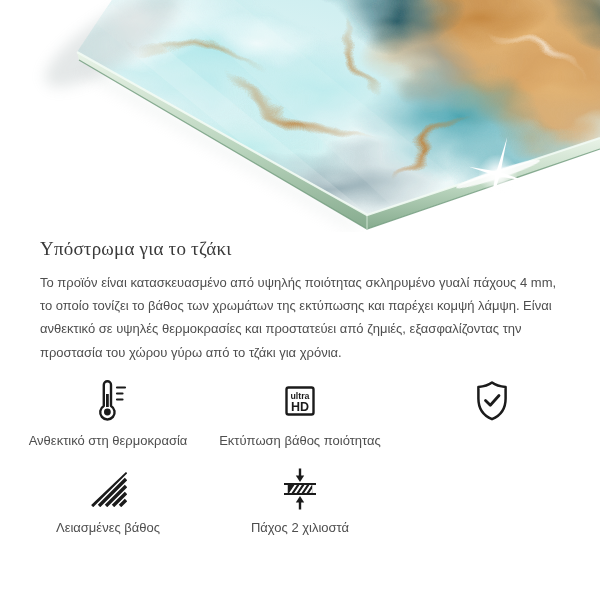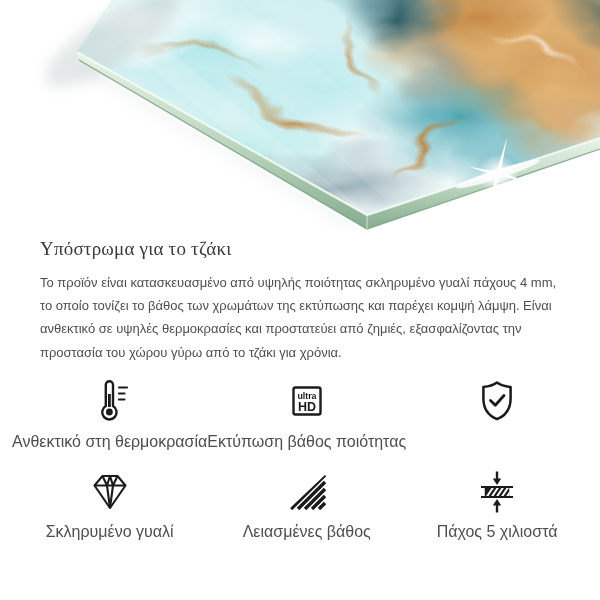--- a/index.html
+++ b/index.html
@@ -32,21 +32,21 @@
     display: grid;
     grid-template-columns: repeat(3, 1fr);
     row-gap: 16px;
     margin: 13px 12px 0 12px;
     text-align: center;
   }
   .feature { display: flex; flex-direction: column; align-items: center; }
   .icon-box { height: 48px; display: flex; align-items: center; justify-content: center; }
   .feature .label {
     display: block;
-    font-size: 16px;
+    font-size: 13px;
     color: #4e4e4e;
     margin-top: 8px;
     white-space: nowrap;
   }
   svg .ink { stroke: #1b1b1b; }
 </style>
 </head>
 <body>
 
 <div>
@@ -199,31 +199,20 @@
 
     <div class="feature">
       <div class="icon-box">
         <svg width="46" height="46" viewBox="0 0 46 46" fill="none">
           <path class="ink" d="M23 4.6 C26.2 7 31.4 8.6 36.6 9 L36.6 20.5 C36.6 30.8 31.2 37.8 23 41.2 C14.8 37.8 9.4 30.8 9.4 20.5 L9.4 9 C14.6 8.6 19.8 7 23 4.6 Z" stroke-width="2.5" stroke-linejoin="round"></path>
           <path class="ink" d="M16.5 22.5 L21.3 27.3 L30 17.5" stroke-width="2.8" stroke-linecap="round" stroke-linejoin="round"></path>
         </svg>
       </div>
     </div>
 
-    <div class="feature">
-      <div class="icon-box">
-        <svg width="46" height="46" viewBox="0 0 46 46" fill="none">
-          <g class="ink" stroke-width="2.1" stroke-linejoin="round">
-            <path d="M7.5 17.5 L15.5 8 H30.5 L38.5 17.5 L23 40 Z"></path>
-            <path d="M7.5 17.5 H38.5 M15.5 8 L20 17.5 L23 40 M30.5 8 L26 17.5 L23 40 M23 8 L20 17.5 M23 8 L26 17.5"></path>
-          </g>
-        </svg>
-      </div>
-      <span class="label">Σκληρυμένο γυαλί</span>
-    </div>
 
     <div class="feature">
       <div class="icon-box">
         <svg width="46" height="46" viewBox="0 0 46 46" fill="none">
           <clipPath id="triClip">
               <path d="M4 42 H42 V6 Z"></path>
             </clipPath>
           <g clip-path="url(#triClip)">
             <path class="ink" d="M7 41 L41 7 M14 41 L41 14 M21 41 L41 21 M28 41 L41 28 M35 41 L41 35" stroke-width="3.4"></path>
           </g>
@@ -242,17 +231,17 @@
           <g clip-path="url(#barClip)">
             <rect x="10.5" y="20" width="25" height="8" fill="#1b1b1b"></rect>
             <path d="M12 30 L20 18 M17 30 L25 18 M22 30 L30 18 M27 30 L35 18 M32 30 L40 18" stroke="#ffffff" stroke-width="2"></path>
           </g>
           <path class="ink" d="M23 3.5 V11" stroke-width="2.4"></path>
           <path d="M18.8 10.5 H27.2 L23 17 Z" fill="#1b1b1b"></path>
           <path class="ink" d="M23 44.5 V37" stroke-width="2.4"></path>
           <path d="M18.8 37.5 H27.2 L23 31 Z" fill="#1b1b1b"></path>
         </svg>
       </div>
-      <span class="label">Πάχος 5 χιλιοστά</span>
+      <span class="label">Πάχος 2 χιλιοστά</span>
     </div>
 
   </div>
 </div>
 
 </body></html>

